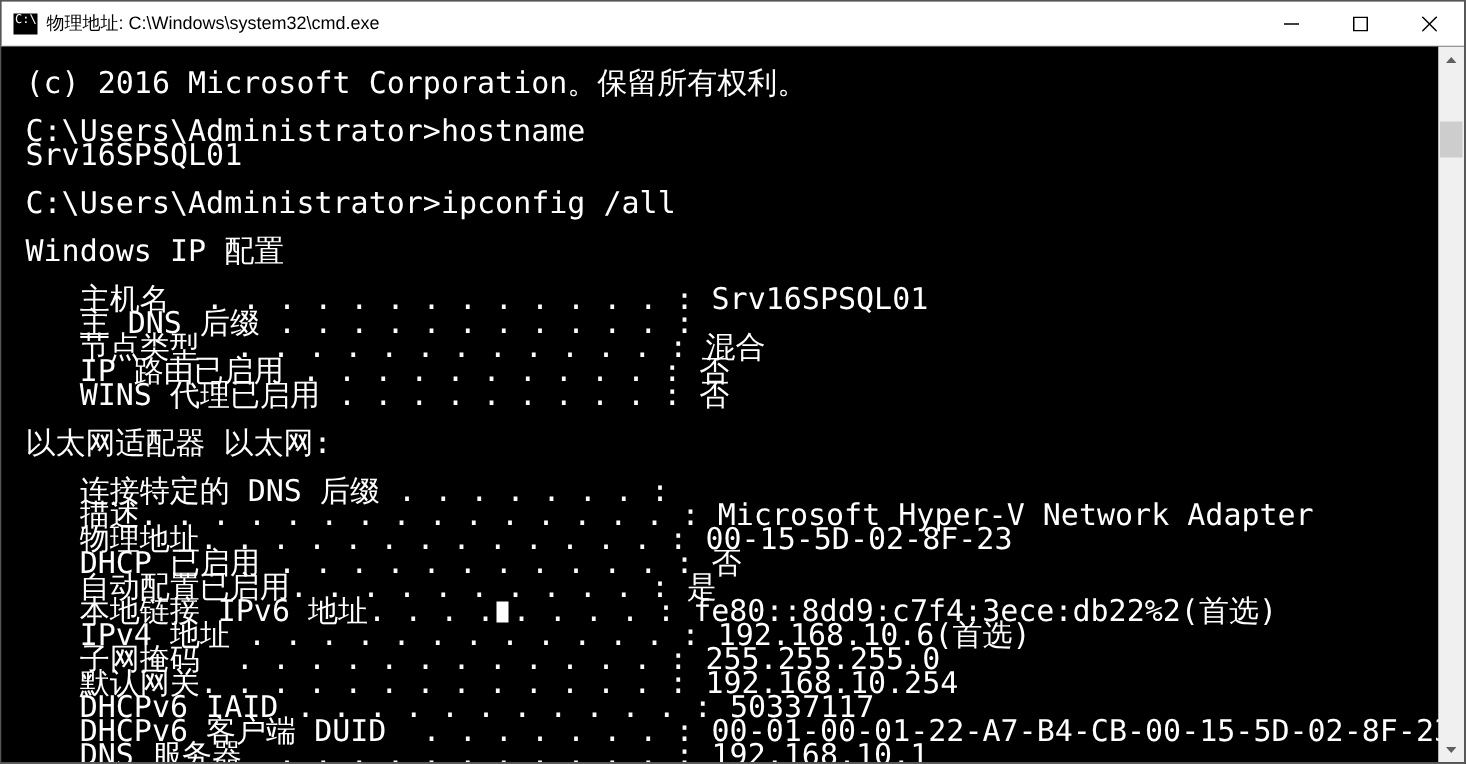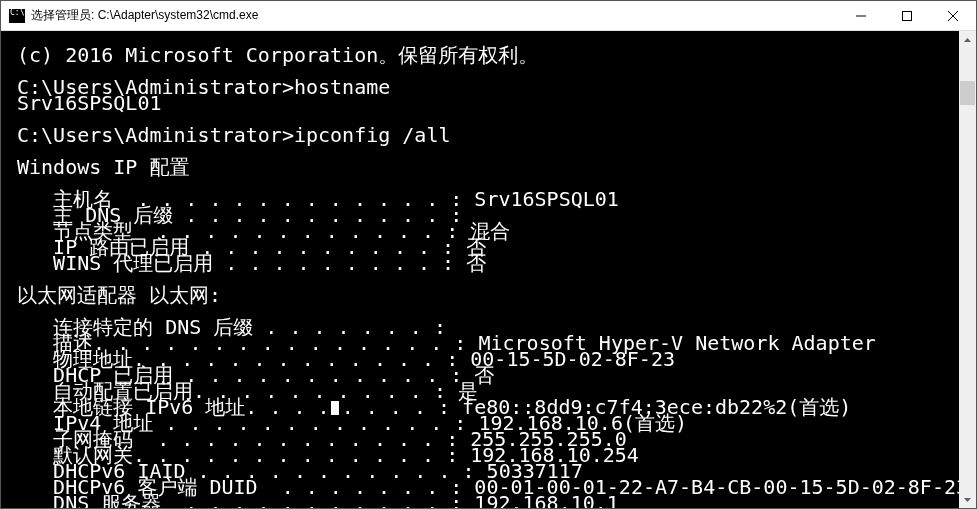--- a/index.html
+++ b/index.html
@@ -107,21 +107,21 @@
       top: 370px;
       left: 330px;
     }
   </style>
 </head>
 <body>
 
 <div class="window">
   <div class="titlebar">
     <div class="titlebar-icon">C:\.</div>
-    <div class="titlebar-title">选择管理员: C:\Adapter\system32\cmd.exe</div>
+    <div class="titlebar-title">物理地址: C:\Windows\system32\cmd.exe</div>
     <div class="titlebar-controls">
       <div class="titlebar-btn">
         <svg width="10" height="10">
             <line x1="0" y1="5" x2="10" y2="5" stroke="#000" stroke-width="1"></line>
           </svg>
       </div>
       <div class="titlebar-btn">
         <svg width="10" height="10">
             <rect x="0.5" y="0.5" width="9" height="9" fill="none" stroke="#000" stroke-width="1"></rect>
           </svg>

